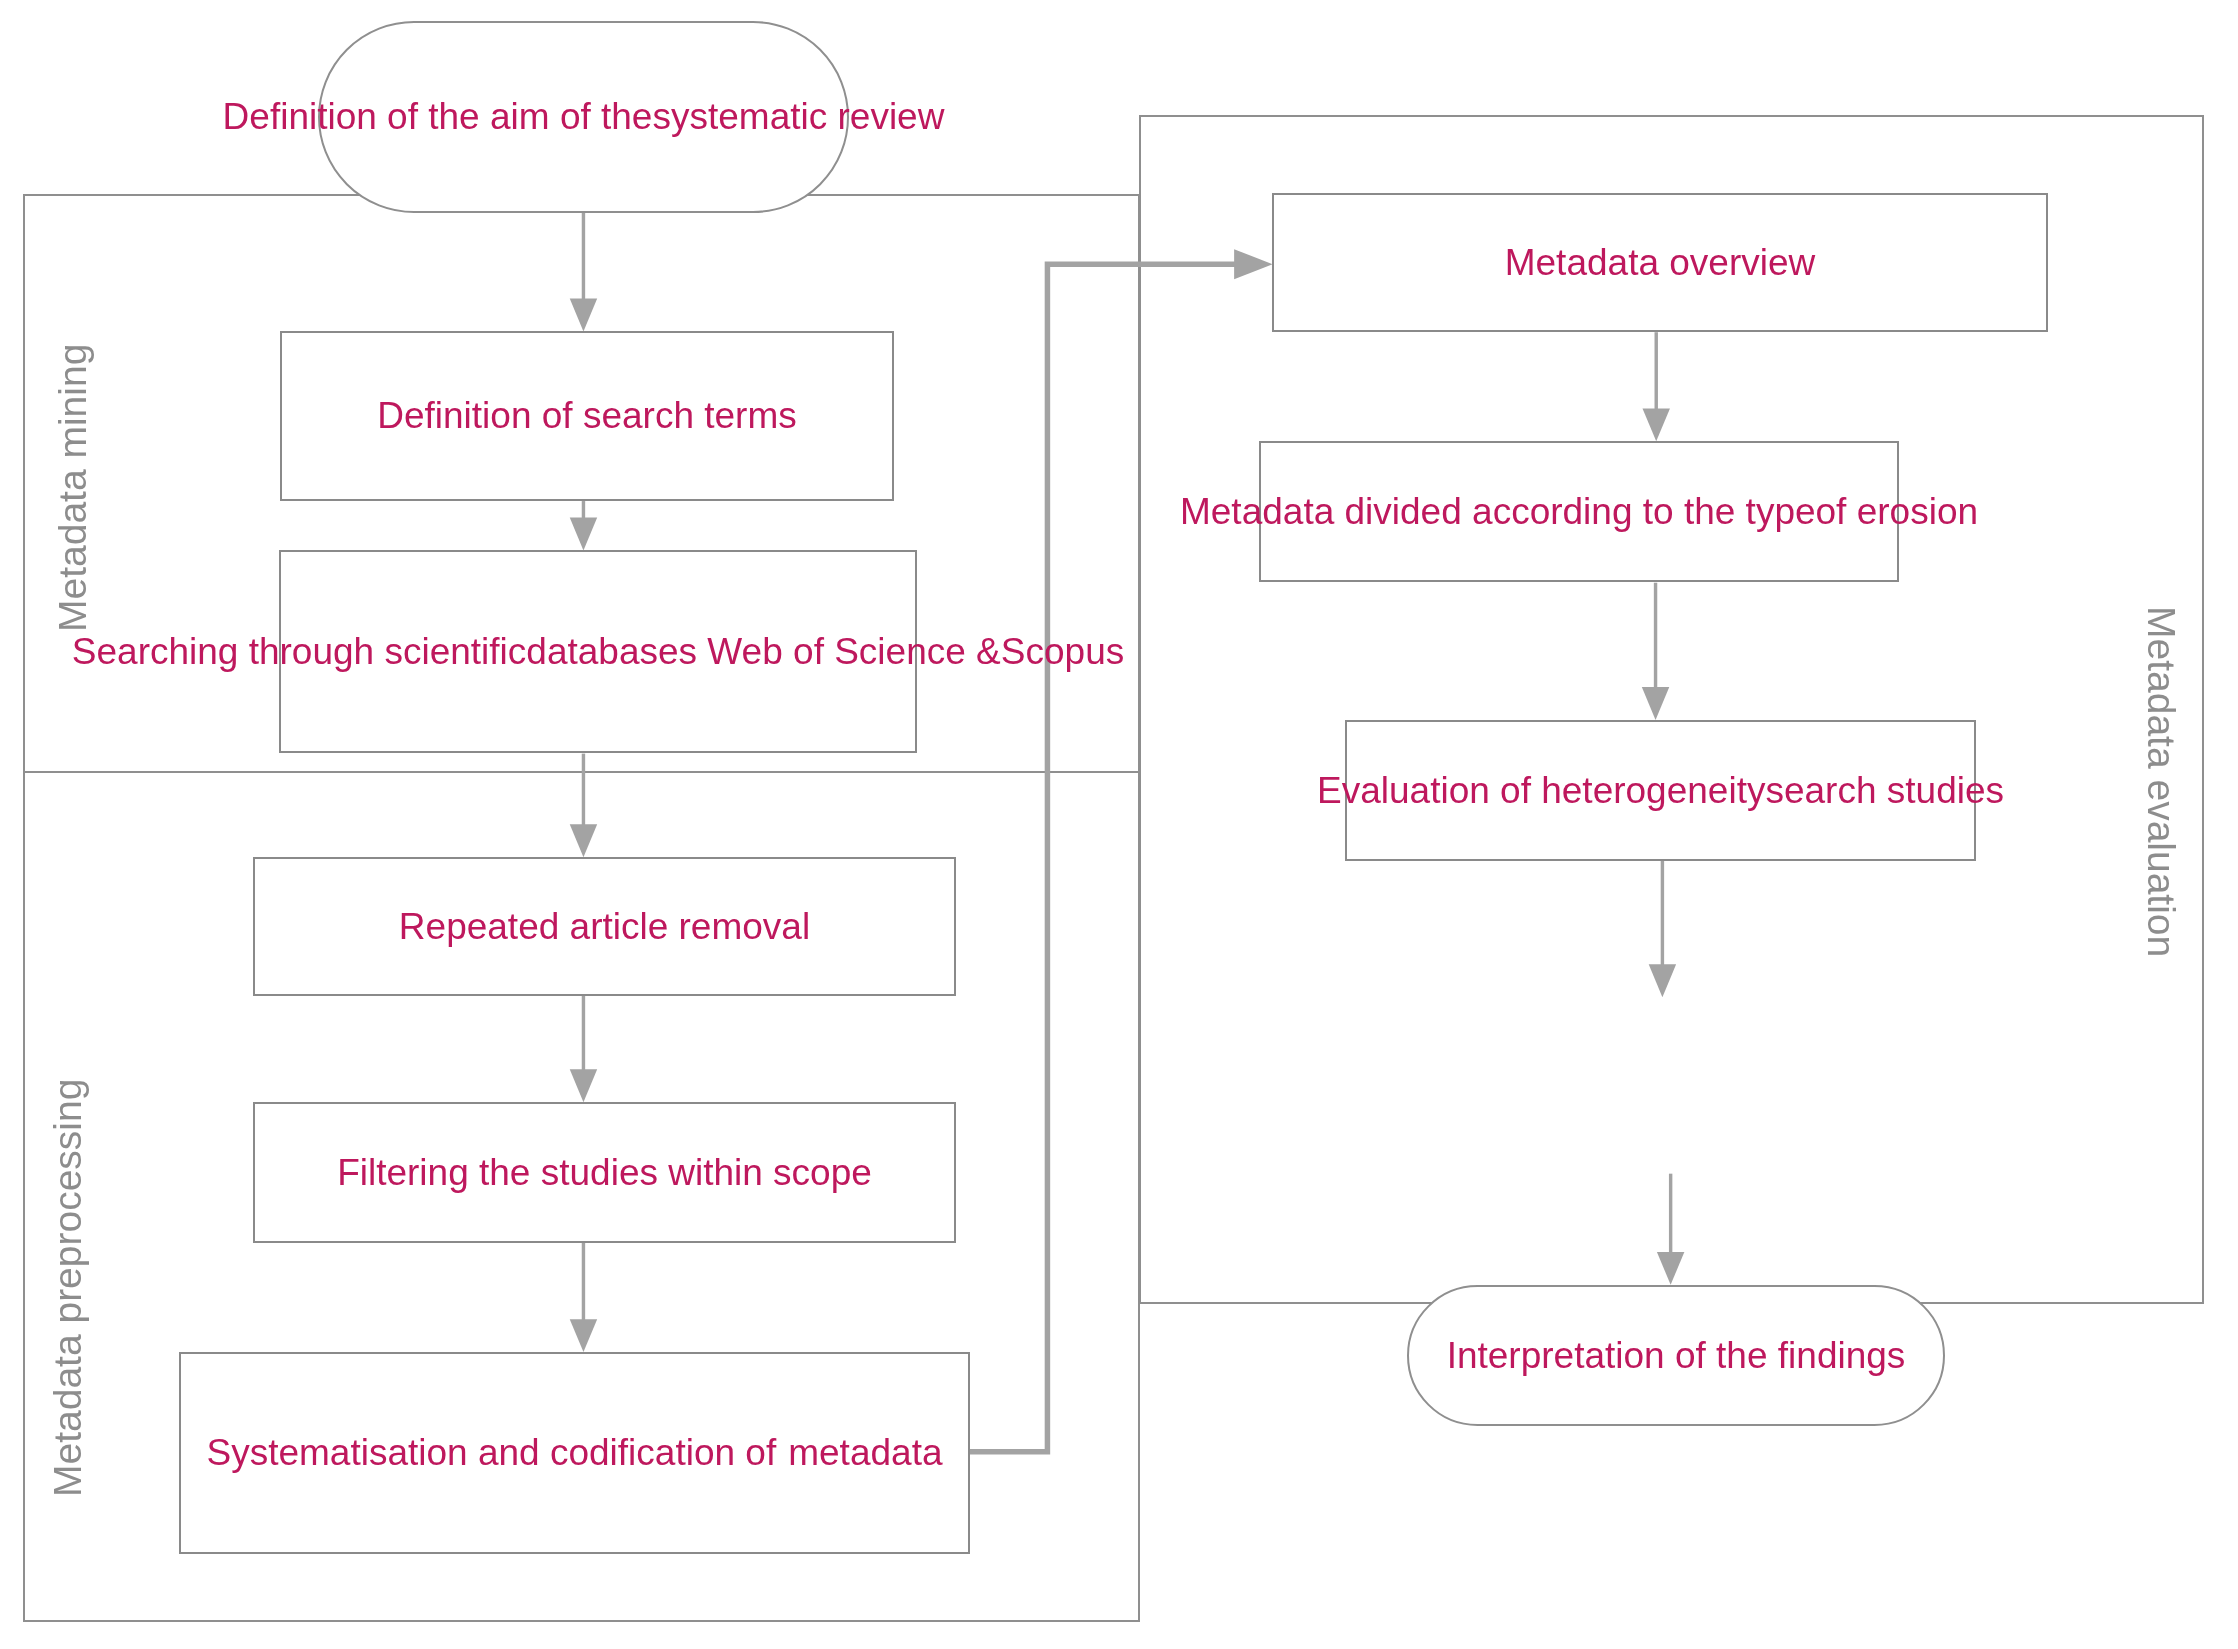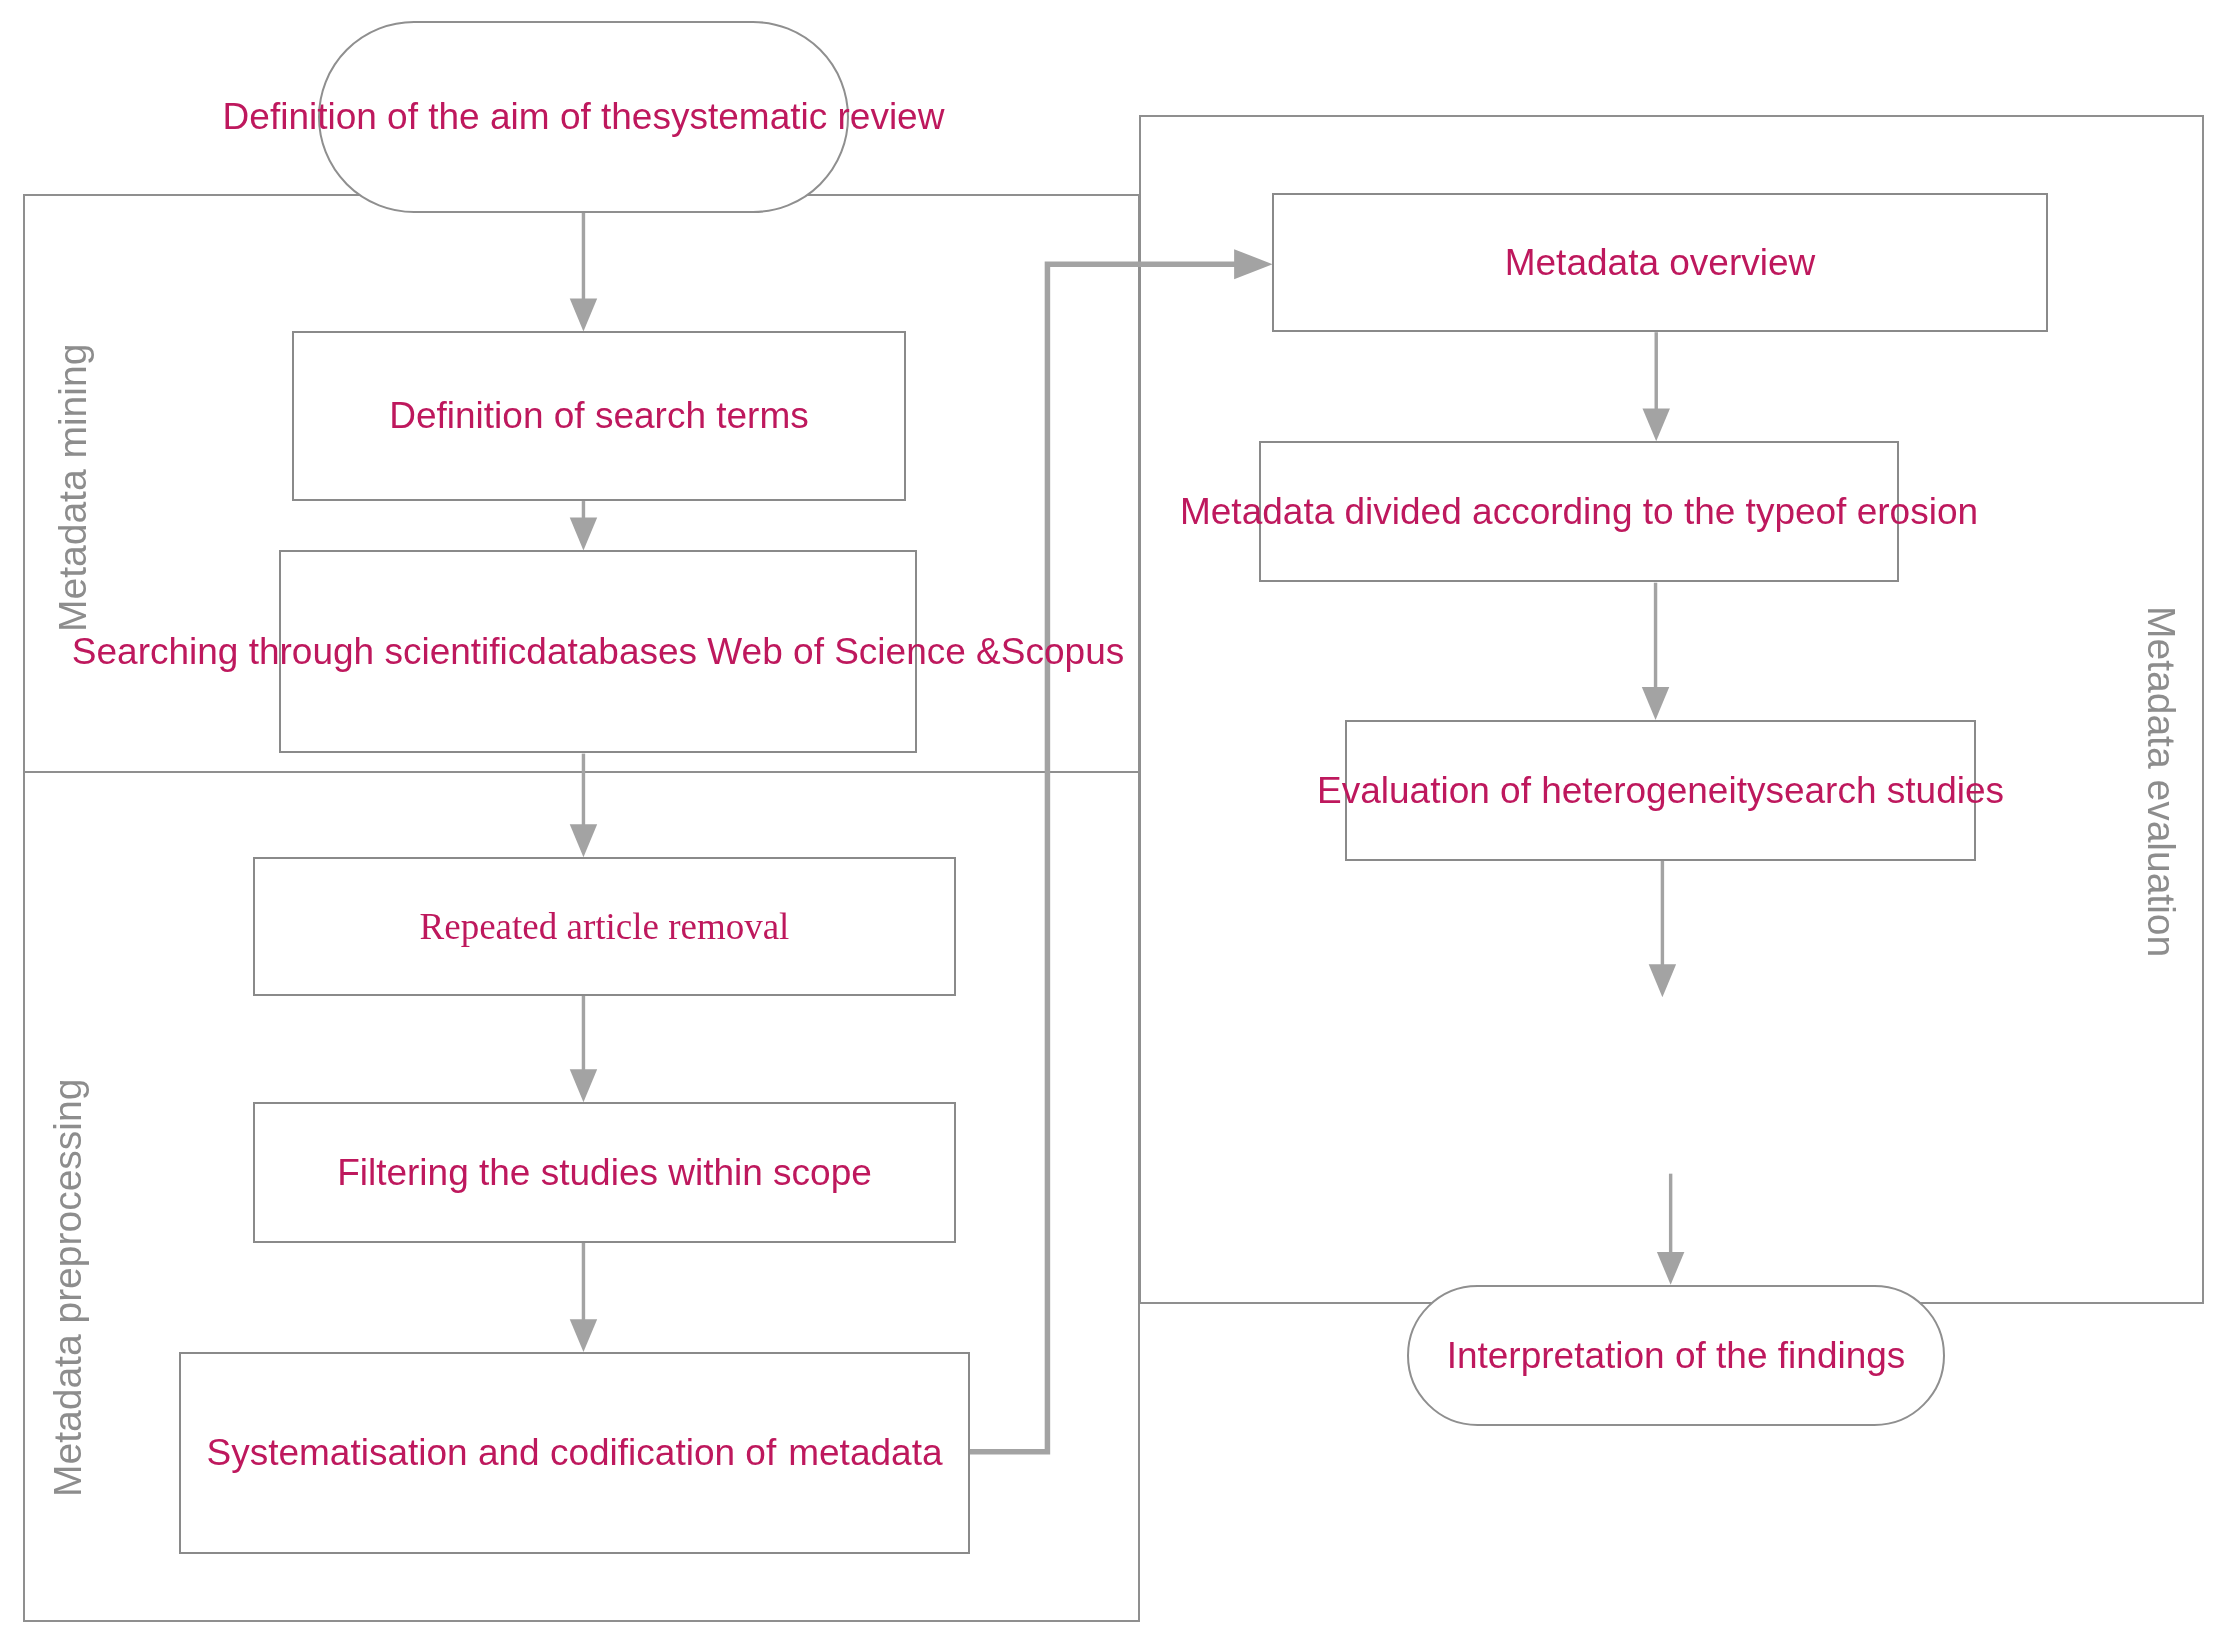--- a/index.html
+++ b/index.html
@@ -131,31 +131,31 @@
       <line x1="2434" y1="1710" x2="2434" y2="1826"></line>
       <polygon points="2434,1872 2414,1824 2454,1824"></polygon>
     </g>
   </svg>
 
   <div class="node stadium" style="left:318px; top:20.6px; width:531px; height:192px;">
     <div class="ln">Definition of the aim of the</div>
     <div class="ln">systematic review</div>
   </div>
 
-  <div class="node" style="left:292px; top:331px; width:614px; height:170px;">
+  <div class="node" style="left:280px; top:331px; width:614px; height:170px;">
     <div class="ln">Definition of search terms</div>
   </div>
 
   <div class="node" style="left:279px; top:550px; width:638px; height:203px;">
     <div class="ln">Searching through scientific</div>
     <div class="ln">databases Web of Science &amp;</div>
     <div class="ln">Scopus</div>
   </div>
 
-  <div class="node" style="left:253px; top:857px; width:703px; height:139px;font-family:Liberation Serif, serif;">
+  <div class="node" style="left:253px; top:857px; width:703px; height:139px;">
     <div class="ln">Repeated article removal</div>
   </div>
 
   <div class="node" style="left:253px; top:1102px; width:703px; height:141px;">
     <div class="ln">Filtering the studies within scope</div>
   </div>
 
   <div class="node" style="left:179px; top:1352px; width:791px; height:202px;gap:12px;">
     <div class="ln">Systematisation and codification of</div>
     <div class="ln">metadata</div>

